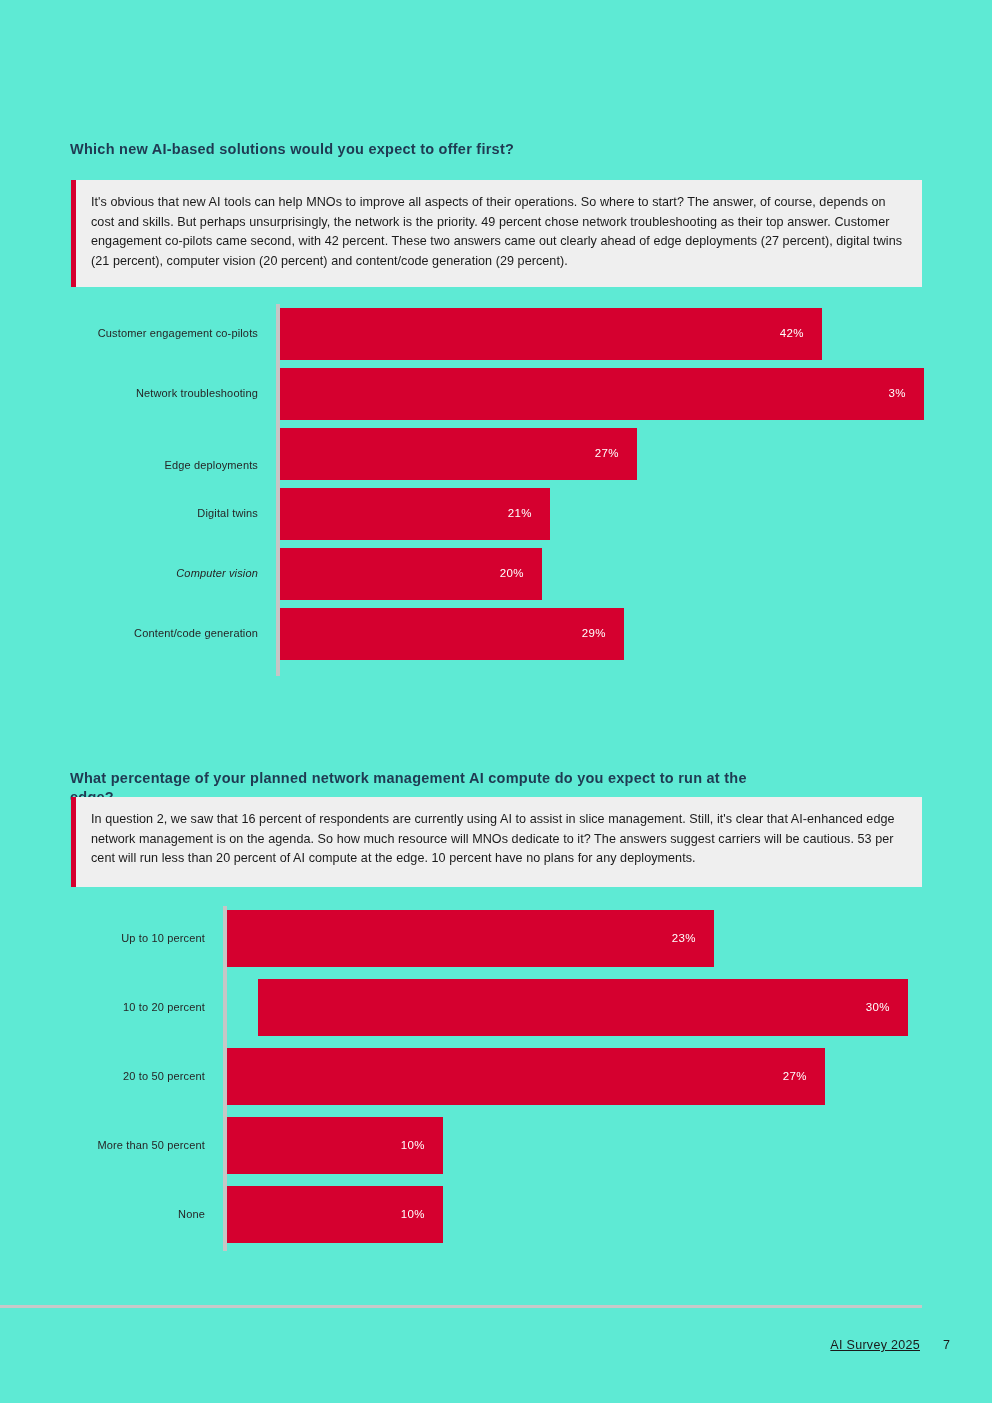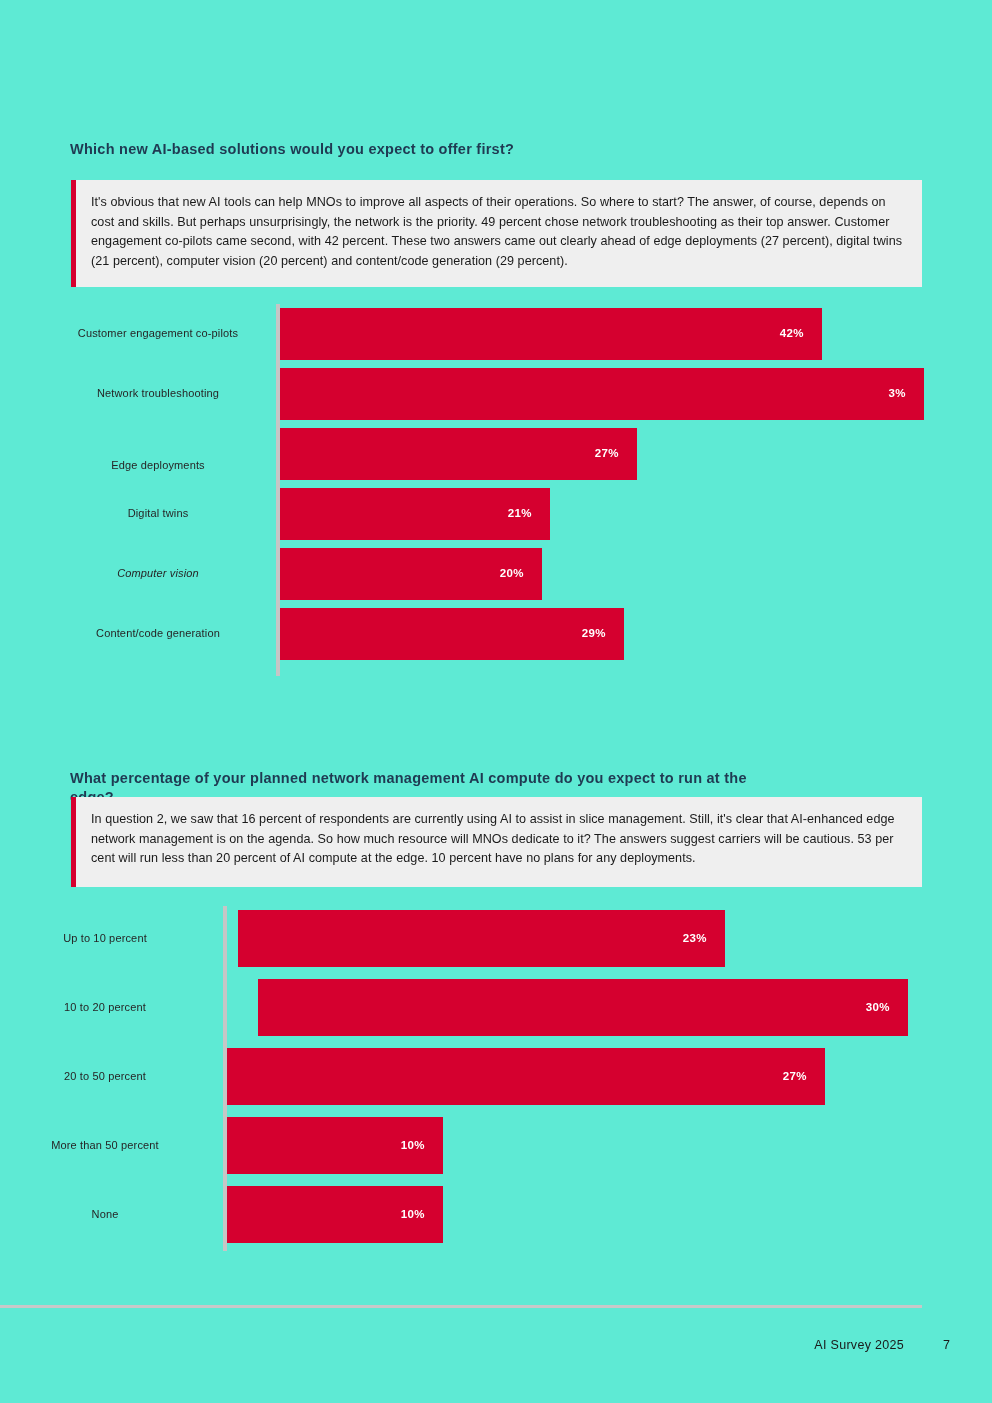--- a/index.html
+++ b/index.html
@@ -46,37 +46,37 @@
   .chart { position: absolute; }
   .chart-axis {
     position: absolute;
     left: 0; top: 0;
     width: 4px;
     background: #c6c6c6;
   }
   .bar-row { position: absolute; left: 0; }
   .bar-label {
     position: absolute;
-    text-align: center;
+    text-align: right;
     font-size: 11px;
     color: #262626;
     letter-spacing: 0.15px;
     white-space: nowrap;
     line-height: 1;
   }
   .bar {
     position: absolute;
     background: #d5002f;
     display: flex;
     align-items: center;
     justify-content: flex-end;
   }
   .bar-value {
     font-size: 11.5px;
-    font-weight: bold;
+    font-weight: normal;
     color: #ffffff;
     letter-spacing: 0.4px;
     padding-right: 18px;
     line-height: 1;
   }
 
   
   .footer-rule {
     position: absolute;
     left: 0;
@@ -160,21 +160,21 @@
   <div class="callout" style="left:71px; top:789px; width:851px; height:90px;">
     <div class="callout-accent"></div>
     <div class="callout-body">In question 2, we saw that 16 percent of respondents are currently using AI to assist in slice management. Still, it's clear that AI-enhanced edge network management is on the agenda. So how much resource will MNOs dedicate to it? The answers suggest carriers will be cautious. 53 per cent will run less than 20 percent of AI compute at the edge. 10 percent have no plans for any deployments.</div>
   </div>
 
   <div class="chart" style="left:223px; top:906px; width:700px; height:345px;">
     <div class="chart-axis" style="height:345px;"></div>
 
     <div class="bar-row" style="top:4px; height:57px;">
       <div class="bar-label" style="left:-218px; width:200px; top:23px;">Up to 10 percent</div>
-      <div class="bar" style="left:15px; top:0; width:487px; height:57px;">
+      <div class="bar" style="left:4px; top:0; width:487px; height:57px;">
         <span class="bar-value">23%</span>
       </div>
     </div>
 
     <div class="bar-row" style="top:73px; height:57px;">
       <div class="bar-label" style="left:-218px; width:200px; top:23px;">10 to 20 percent</div>
       <div class="bar" style="left:4px; top:0; width:650px; height:57px;margin-left:31px;">
         <span class="bar-value">30%</span>
       </div>
     </div>
@@ -195,16 +195,16 @@
 
     <div class="bar-row" style="top:280px; height:57px;">
       <div class="bar-label" style="left:-218px; width:200px; top:23px;">None</div>
       <div class="bar" style="left:4px; top:0; width:216px; height:57px;">
         <span class="bar-value">10%</span>
       </div>
     </div>
   </div>
 
   <div class="footer-rule" style="top:1305px; width:922px;"></div>
-  <div class="footer-text" style="right:88px; top:1338px;">AI Survey 2025</div>
+  <div class="footer-text" style="right:72px; top:1338px;text-decoration:underline;">AI Survey 2025</div>
   <div class="footer-page" style="right:42px; top:1338px;">7</div>
 
 </div>
 
 </body></html>

